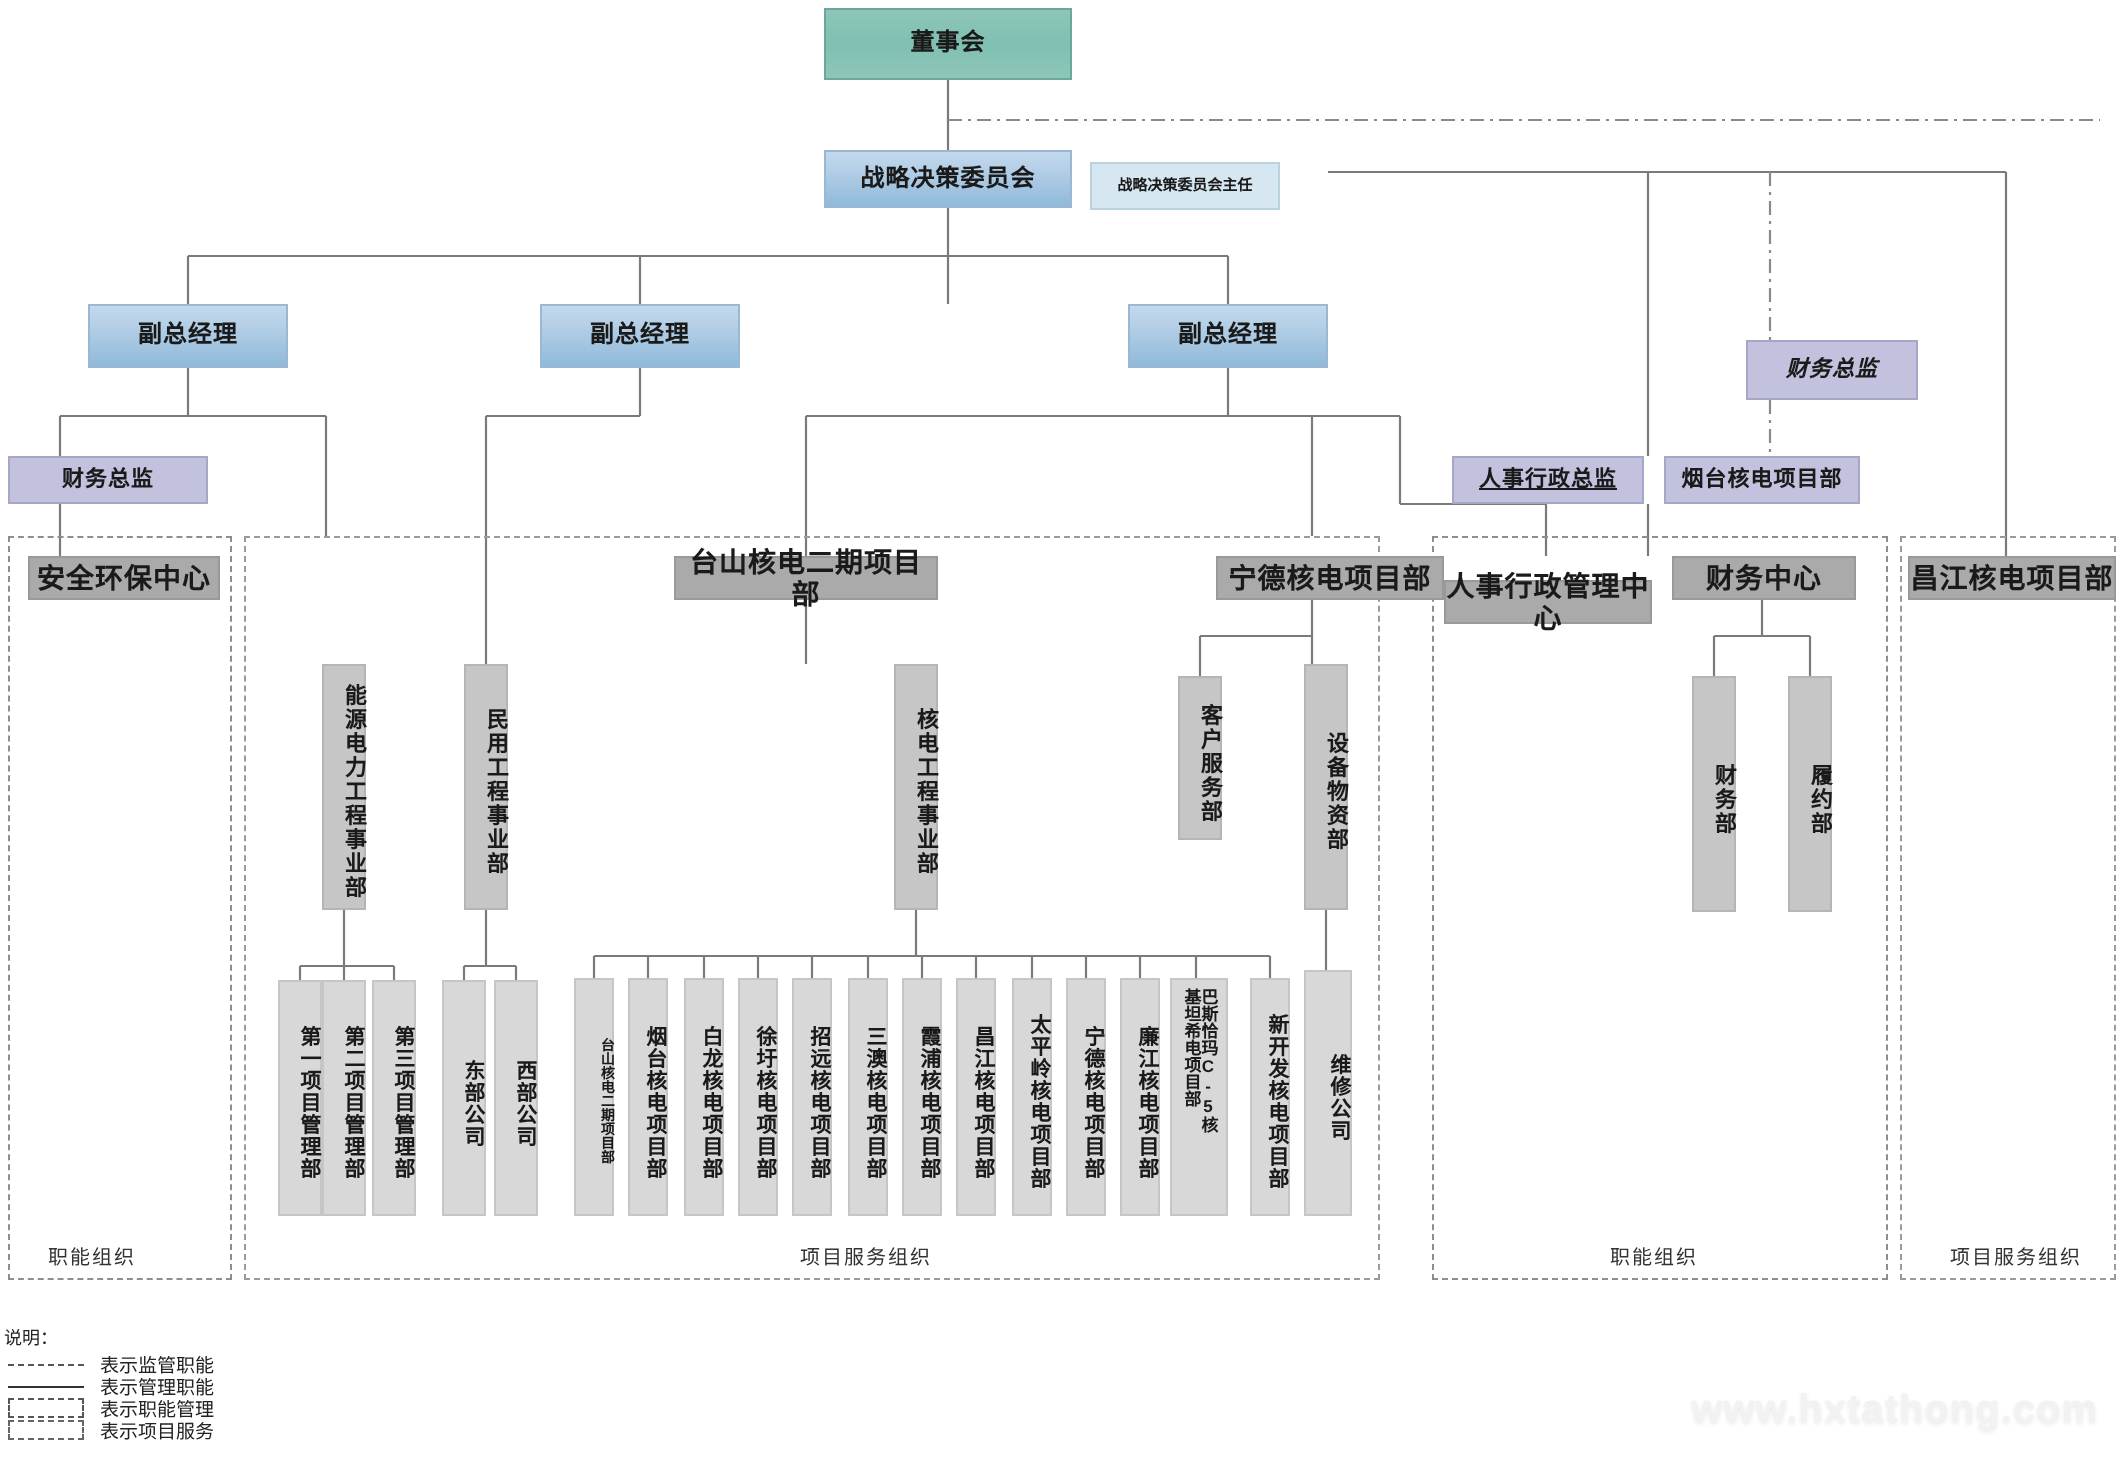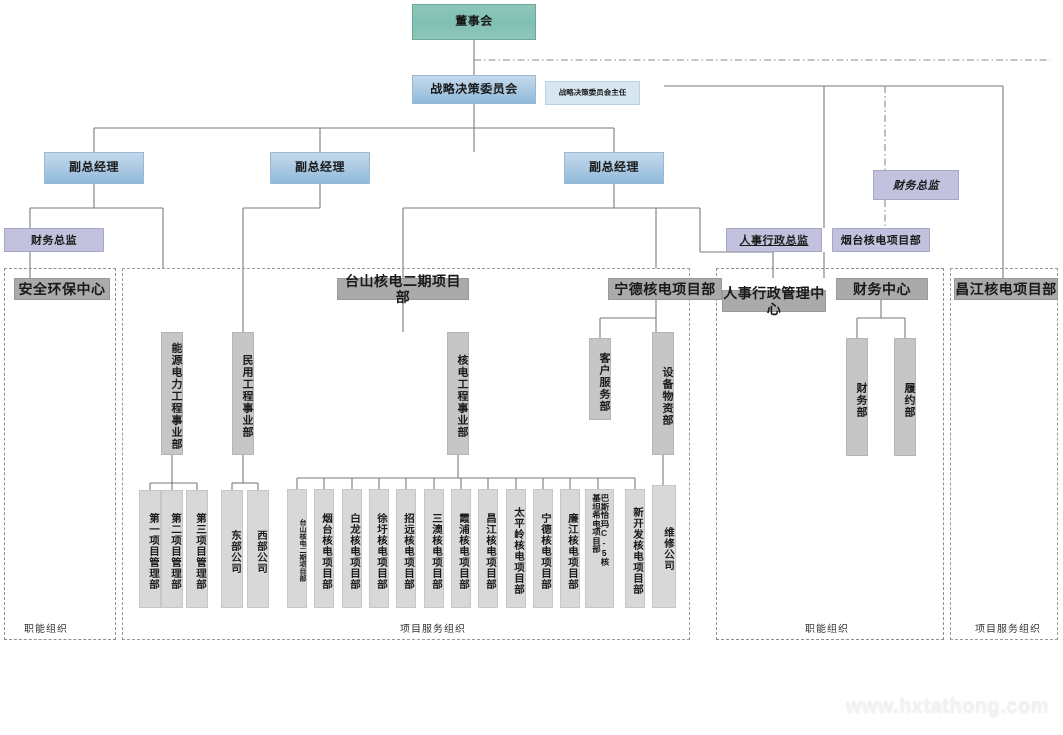--- a/index.html
+++ b/index.html
@@ -323,16 +323,43 @@
 
   <div class="node n-dual" style="left:585px;top:489px;width:29px;height:119px;">
     <span>巴斯恰玛C-5核</span>
     <span>基坦希电项目部</span>
   </div>
 
   <div class="node n-vert2" style="left:625px;top:489px;width:20px;height:119px;">新开发核电项目部</div>
 
   <div class="node n-vert2" style="left:652px;top:485px;width:24px;height:123px;">维修公司</div>
 
+  <div id="legend">
+    <div class="lg-title">说明：</div>
+    <div class="lg-row">
+      <span class="lg-key">
+          <i class="k-dashdot"></i>
+        </span>
+      <span class="lg-txt">表示监管职能</span>
+    </div>
+    <div class="lg-row">
+      <span class="lg-key">
+          <i class="k-solid"></i>
+        </span>
+      <span class="lg-txt">表示管理职能</span>
+    </div>
+    <div class="lg-row">
+      <span class="lg-key">
+          <i class="k-box1"></i>
+        </span>
+      <span class="lg-txt">表示职能管理</span>
+    </div>
+    <div class="lg-row">
+      <span class="lg-key">
+          <i class="k-box2"></i>
+        </span>
+      <span class="lg-txt">表示项目服务</span>
+    </div>
+  </div>
 
   <div id="watermark">www.hxtathong.com</div>
 
 </div>
 
 </body></html>

